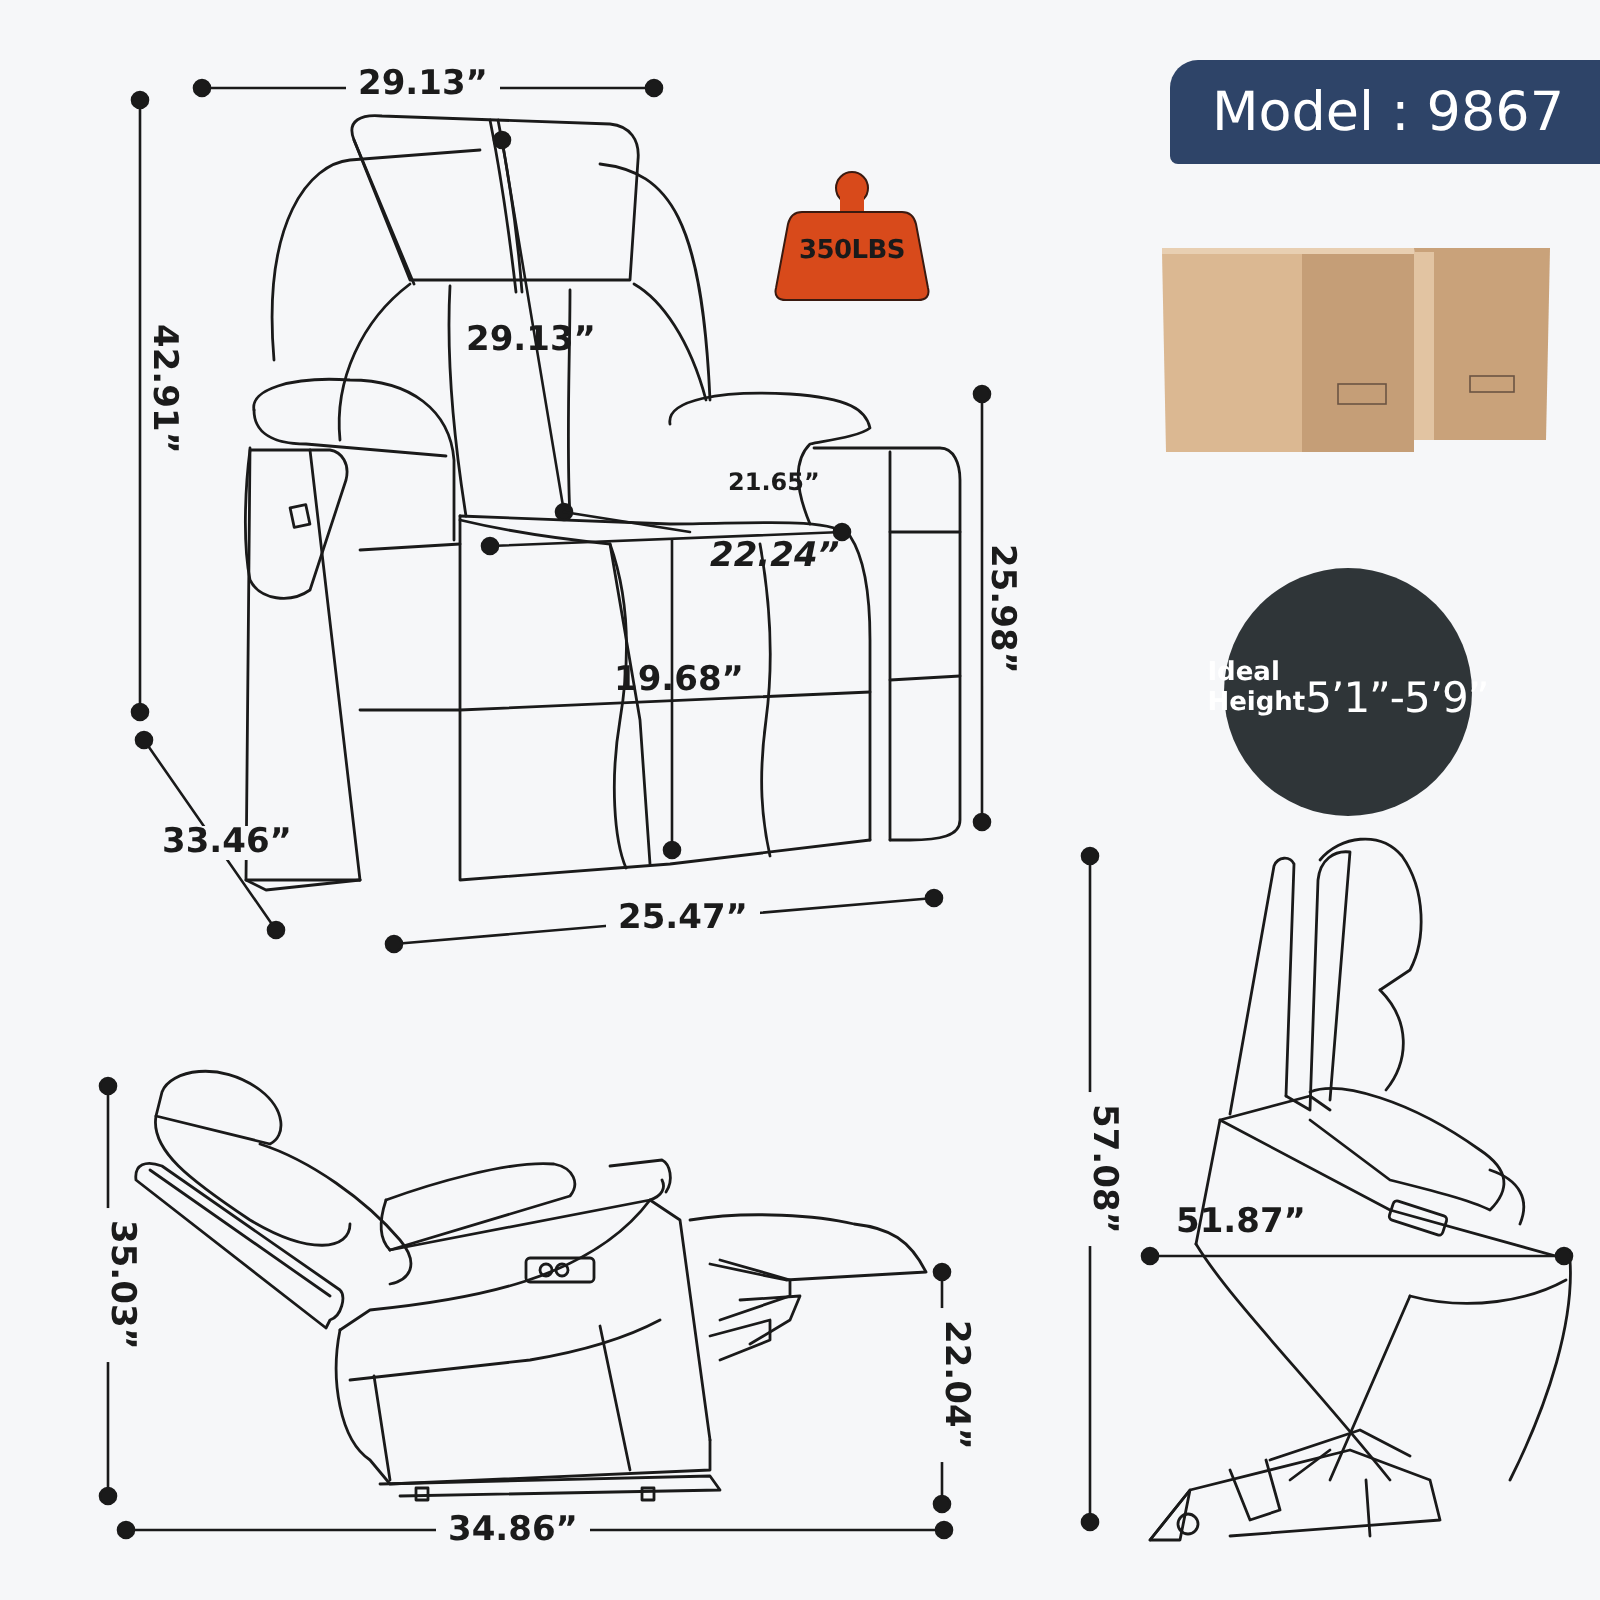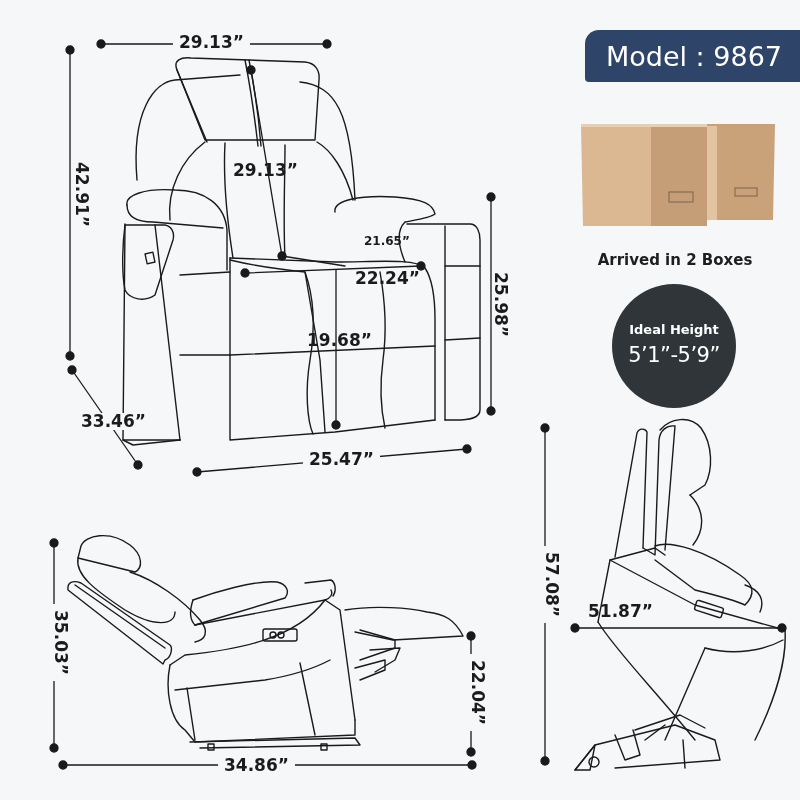--- a/index.html
+++ b/index.html
@@ -36,21 +36,21 @@
     font-family: "DejaVu Sans", sans-serif; letter-spacing: -0.3px;
   }
   .boxes { position: absolute; left: 562px; top: 122px; width: 200px; height: 104px; }
   .boxes-caption {
     position: absolute; left: 560px; top: 251px; width: 200px; text-align: center;
     font-size: 15px; font-weight: bold; color: #1e1e1e;
   }
   .height-circle {
     position: absolute; left: 597px; top: 284px; width: 124px; height: 124px;
     border-radius: 50%; background: #2f3538; color: #fff;
-    display: flex; flex-direction: column; align-items: center; justify-content: center;
+    display: flex; flex-direction: row; align-items: center; justify-content: center;
   }
   .height-circle .t1 { font-size: 13px; font-weight: bold; margin-top: -4px; }
   .height-circle .t2 { font-size: 21px; font-weight: normal; margin-top: 6px; letter-spacing: -0.5px; }
 </style>
 </head>
 <body>
 
 <div class="canvas">
 
   <svg class="draw" width="800" height="800" viewBox="0 0 800 800" fill="none" stroke="#1a1a1a" stroke-width="1.4" stroke-linecap="round" stroke-linejoin="round">
@@ -217,49 +217,56 @@
       <line x1="560" y1="628" x2="767" y2="628"></line>
       <circle cx="560" cy="628" r="4" fill="#1a1a1a"></circle>
       <circle cx="767" cy="628" r="4" fill="#1a1a1a"></circle>
     </g>
   </svg>
 
   <div class="dim big" style="left:158px; top:34px; padding:0 6px;">29.13”</div>
   <div class="dim big nobg" style="left:218px; top:162px;">29.13”</div>
   <div class="dim big vert" style="left:28px; top:186px; padding:0 6px;">42.91”</div>
   <div class="dim small nobg" style="left:325px; top:235px;">21.65”</div>
-  <div class="dim big nobg" style="left:340px; top:270px;">22.24”</div>
+  <div class="dim big nobg" style="left:340px; top:270px;font-style:italic;">22.24”</div>
   <div class="dim big nobg" style="left:292px; top:332px;">19.68”</div>
   <div class="dim big vert" style="left:447px; top:296px; padding:0 6px;">25.98”</div>
   <div class="dim big" style="left:66px; top:413px;">33.46”</div>
   <div class="dim big" style="left:288px; top:451px; padding:0 6px;">25.47”</div>
 
   <div class="dim big vert" style="left:7px; top:634px; padding:0 6px;">35.03”</div>
   <div class="dim big vert" style="left:424px; top:684px; padding:0 6px;">22.04”</div>
   <div class="dim big" style="left:203px; top:757px; padding:0 6px;">34.86”</div>
 
   <div class="dim big vert" style="left:498px; top:576px; padding:0 6px;">57.08”</div>
   <div class="dim big nobg" style="left:573px; top:603px;">51.87”</div>
 
   <div class="model-badge">
     <span>Model : 9867</span>
   </div>
 
+  <div class="weight">
+    <svg width="78" height="68" viewBox="0 0 78 68">
+      <circle cx="39" cy="10" r="8" fill="#d84a1b" stroke="#3a1a10" stroke-width="1"></circle>
+      <rect x="33" y="14" width="12" height="8" fill="#d84a1b"></rect>
+      <path d="M14,22 L64,22 C68,22 70,24 71,28 L77,60 C78,64 76,66 72,66 L6,66 C2,66 0,64 1,60 L7,28 C8,24 10,22 14,22 Z" fill="#d84a1b" stroke="#3a1a10" stroke-width="1"></path>
+    </svg>
+    <div class="label">350LBS</div>
+  </div>
 
   <svg class="boxes" width="200" height="104" viewBox="0 0 200 104">
 
     <polygon points="130,2 198,2 196,98 138,98" fill="#c9a27a"></polygon>
     <polygon points="128,4 140,4 140,98 128,98" fill="#e2c4a2"></polygon>
 
     <polygon points="4,4 128,4 128,104 6,104" fill="#dbb892"></polygon>
     <polygon points="74,4 130,4 130,104 74,104" fill="#c59e77"></polygon>
     <polygon points="4,2 130,2 130,5 4,5" fill="#e8cfb2"></polygon>
     <rect x="92" y="70" width="24" height="10" fill="none" stroke="#6b5443" stroke-width="0.8"></rect>
     <rect x="158" y="66" width="22" height="8" fill="none" stroke="#6b5443" stroke-width="0.8"></rect>
   </svg>
-  <div class="boxes-caption">Arrived in 2 Boxes</div>
 
   <div class="height-circle">
     <div class="t1">Ideal Height</div>
     <div class="t2">5’1”-5’9”</div>
   </div>
 
 </div>
 
 </body></html>

